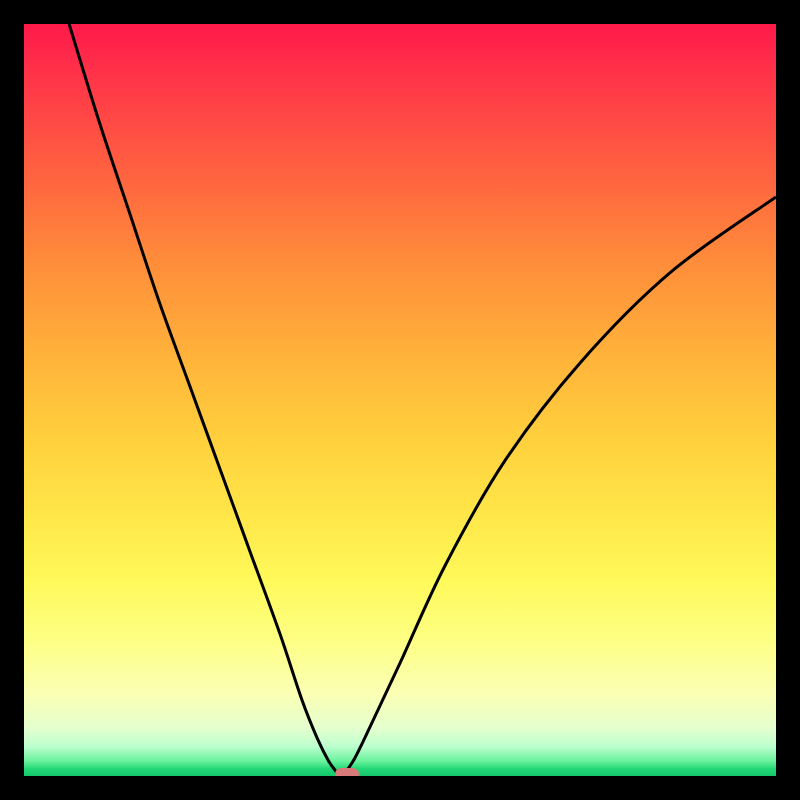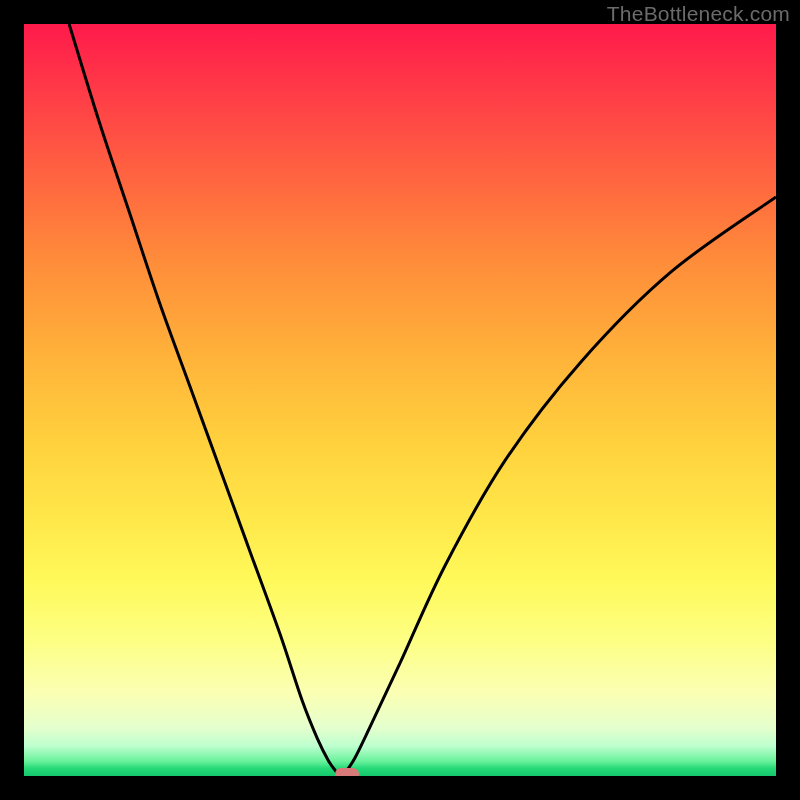--- a/index.html
+++ b/index.html
@@ -67,21 +67,20 @@
     font-size: 21px;
     font-weight: 500;
     letter-spacing: 0.2px;
   }
 </style>
 </head>
 <body>
 
 <div class="frame">
 
-  <div class="watermark">TheBottleneck.com</div>
 
   <div class="plot-area">
     <div class="bg"></div>
 
     <svg class="curve-layer" viewBox="0 0 100 100" preserveAspectRatio="none">
       <path id="curve-path" fill="none" stroke="#000" stroke-width="3" stroke-linejoin="round" vector-effect="non-scaling-stroke" d="M 6 0 C 6.666666666666667 2.1666666666666665, 8.666666666666666 8.833333333333332, 10 13 C 11.333333333333334 17.166666666666668, 12.666666666666668 21, 14.000000000000002 25 C 15.333333333333336 29, 16.666666666666668 33.166666666666664, 18 37 C 19.333333333333332 40.833333333333336, 20.666666666666668 44.333333333333336, 22 48 C 23.333333333333332 51.666666666666664, 24.666666666666668 55.333333333333336, 26 59 C 27.333333333333332 62.666666666666664, 28.666666666666668 66.33333333333333, 30 70 C 31.333333333333332 73.66666666666667, 32.833333333333336 77.66666666666667, 34 81 C 35.166666666666664 84.33333333333333, 36.166666666666664 87.66666666666667, 37 90 C 37.833333333333336 92.33333333333333, 38.416666666666664 93.66666666666667, 39 95 C 39.583333333333336 96.33333333333333, 40.083333333333336 97.26666666666667, 40.5 98 C 40.916666666666664 98.73333333333333, 41.25 99.06666666666668, 41.5 99.4 C 41.75 99.73333333333333, 41.78333333333333 100, 42 100 C 42.21666666666667 100, 42.46666666666666 99.80000000000001, 42.8 99.4 C 43.13333333333333 99, 43.46666666666667 98.58333333333333, 44 97.6 C 44.53333333333333 96.61666666666666, 45 95.6, 46 93.5 C 47 91.4, 48.33333333333333 88.58333333333333, 50 85 C 51.66666666666667 81.41666666666667, 53.66666666666667 76.5, 56.00000000000001 72 C 58.33333333333334 67.5, 61 62.5, 64 58 C 67 53.5, 70.33333333333333 49.16666666666666, 74 44.99999999999999 C 77.66666666666667 40.83333333333333, 81.66666666666667 36.666666666666664, 86 33 C 90.33333333333333 29.333333333333336, 97.66666666666667 24.666666666666668, 100 23"></path>
     </svg>
 
     <div id="marker" class="marker" style="left: 43%; top: 99.8%;"></div>
   </div>

